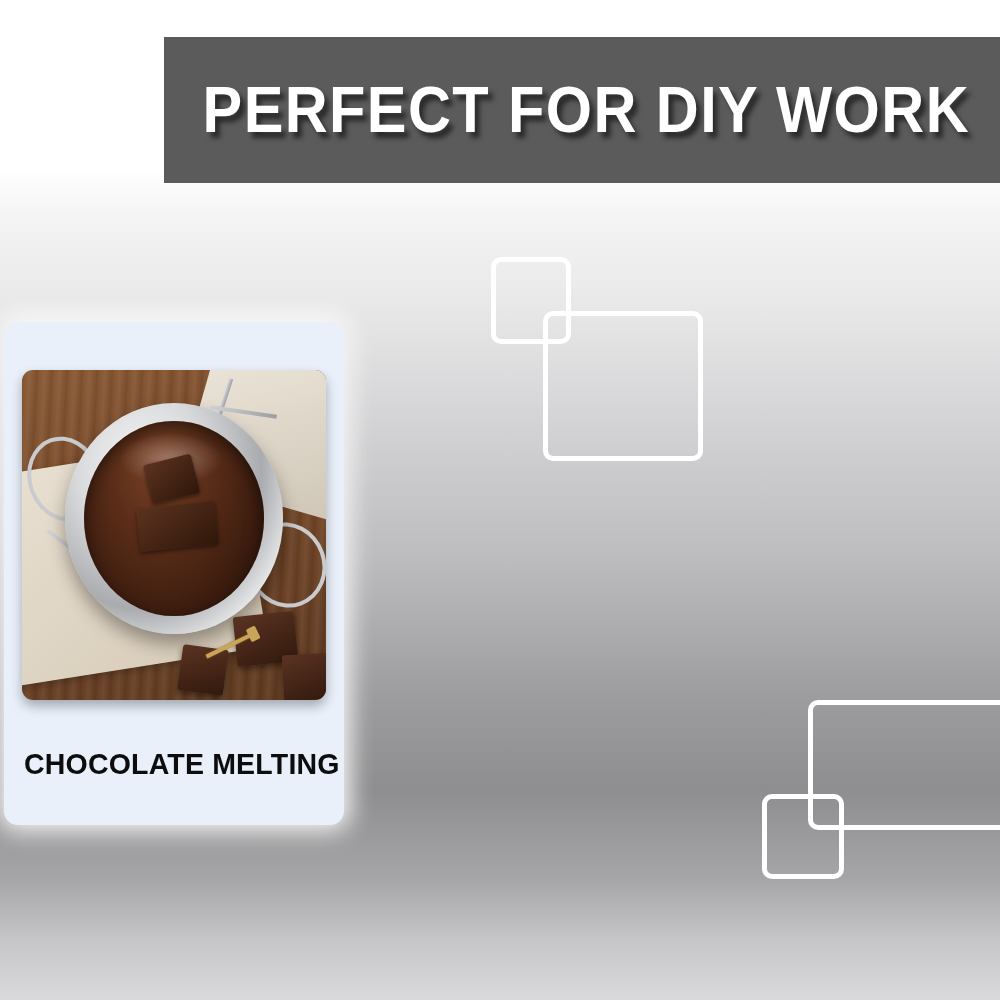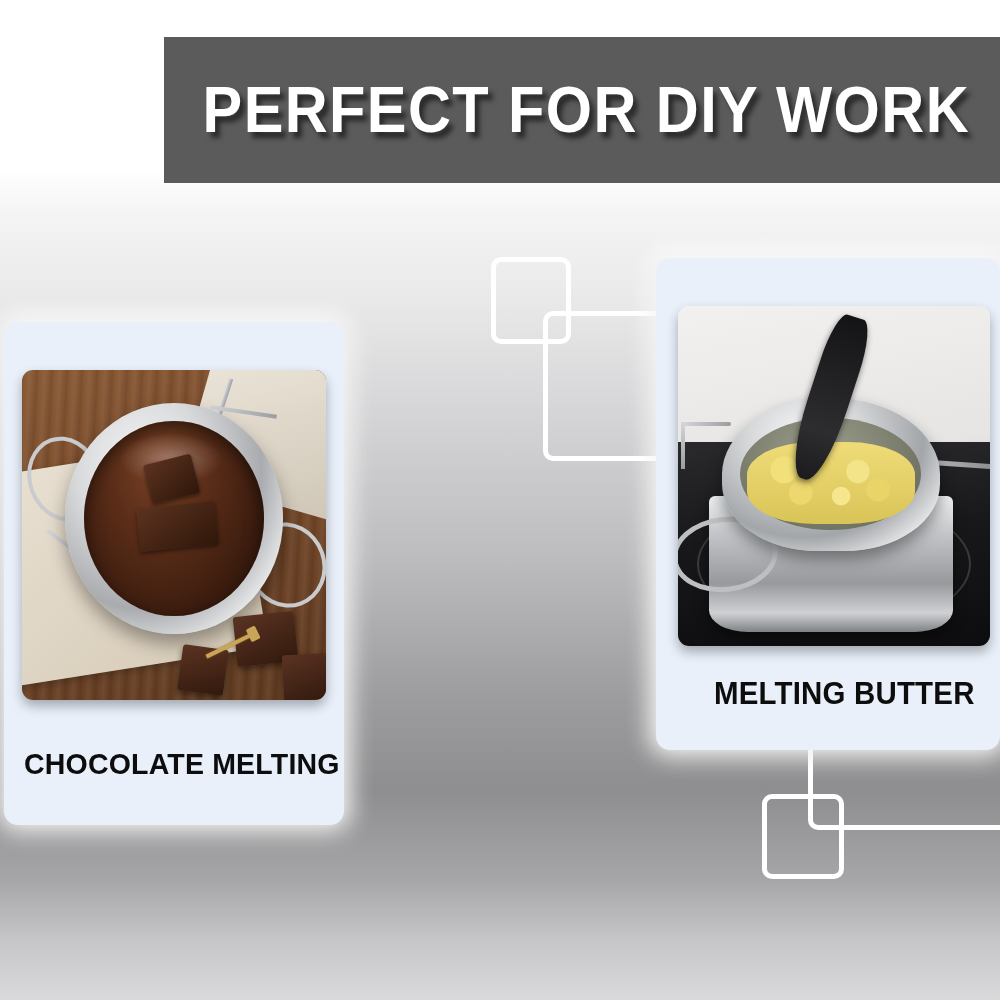--- a/index.html
+++ b/index.html
@@ -320,33 +320,14 @@
         <div class="brownie bw1"></div>
         <div class="brownie bw2"></div>
         <div class="brownie bw3"></div>
         <div class="fork"></div>
       </div>
     </div>
     <div class="card-label" id="label-chocolate">CHOCOLATE MELTING</div>
   </div>
 
 
-  <div class="card" id="card-butter">
-    <div class="card-photo" id="photo-butter">
-      <div class="ph">
-        <div class="bt-wall"></div>
-        <div class="bt-hob"></div>
-        <div class="bt-hob-ring"></div>
-        <div class="bt-pot"></div>
-        <div class="bt-handle"></div>
-        <div class="bt-rodr"></div>
-        <div class="bt-insert"></div>
-        <div class="bt-hook"></div>
-        <div class="bt-hook2"></div>
-        <div class="bt-inner"></div>
-        <div class="bt-butter"></div>
-        <div class="bt-spatula"></div>
-      </div>
-    </div>
-    <div class="card-label" id="label-butter">MELTING BUTTER</div>
-  </div>
 
 </div>
 
 </body></html>

